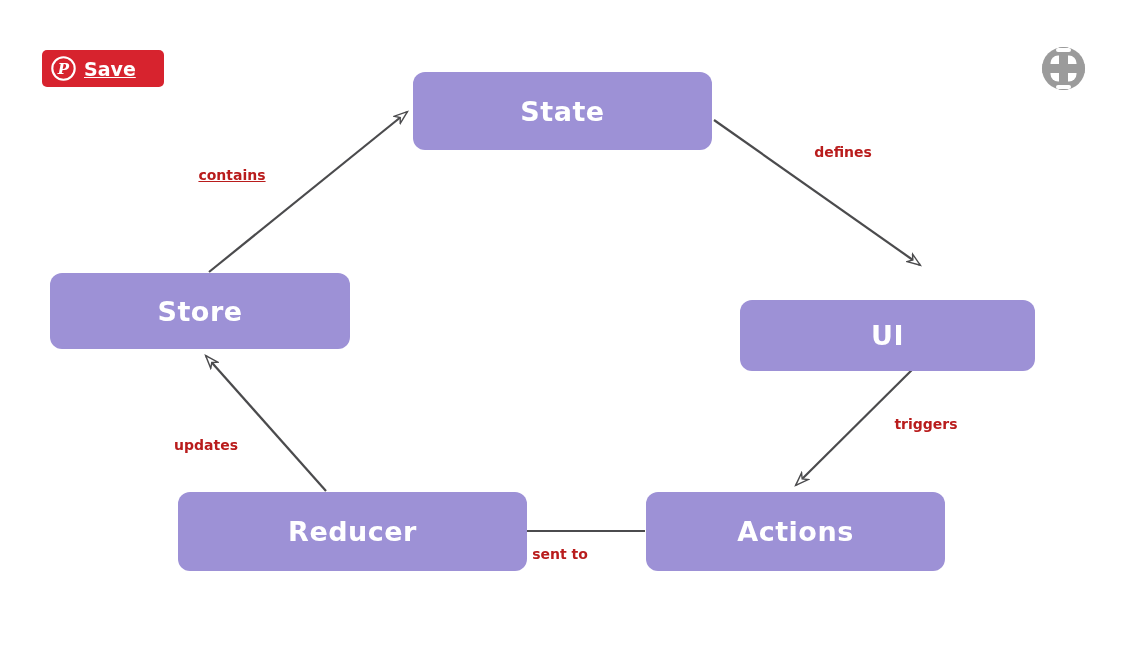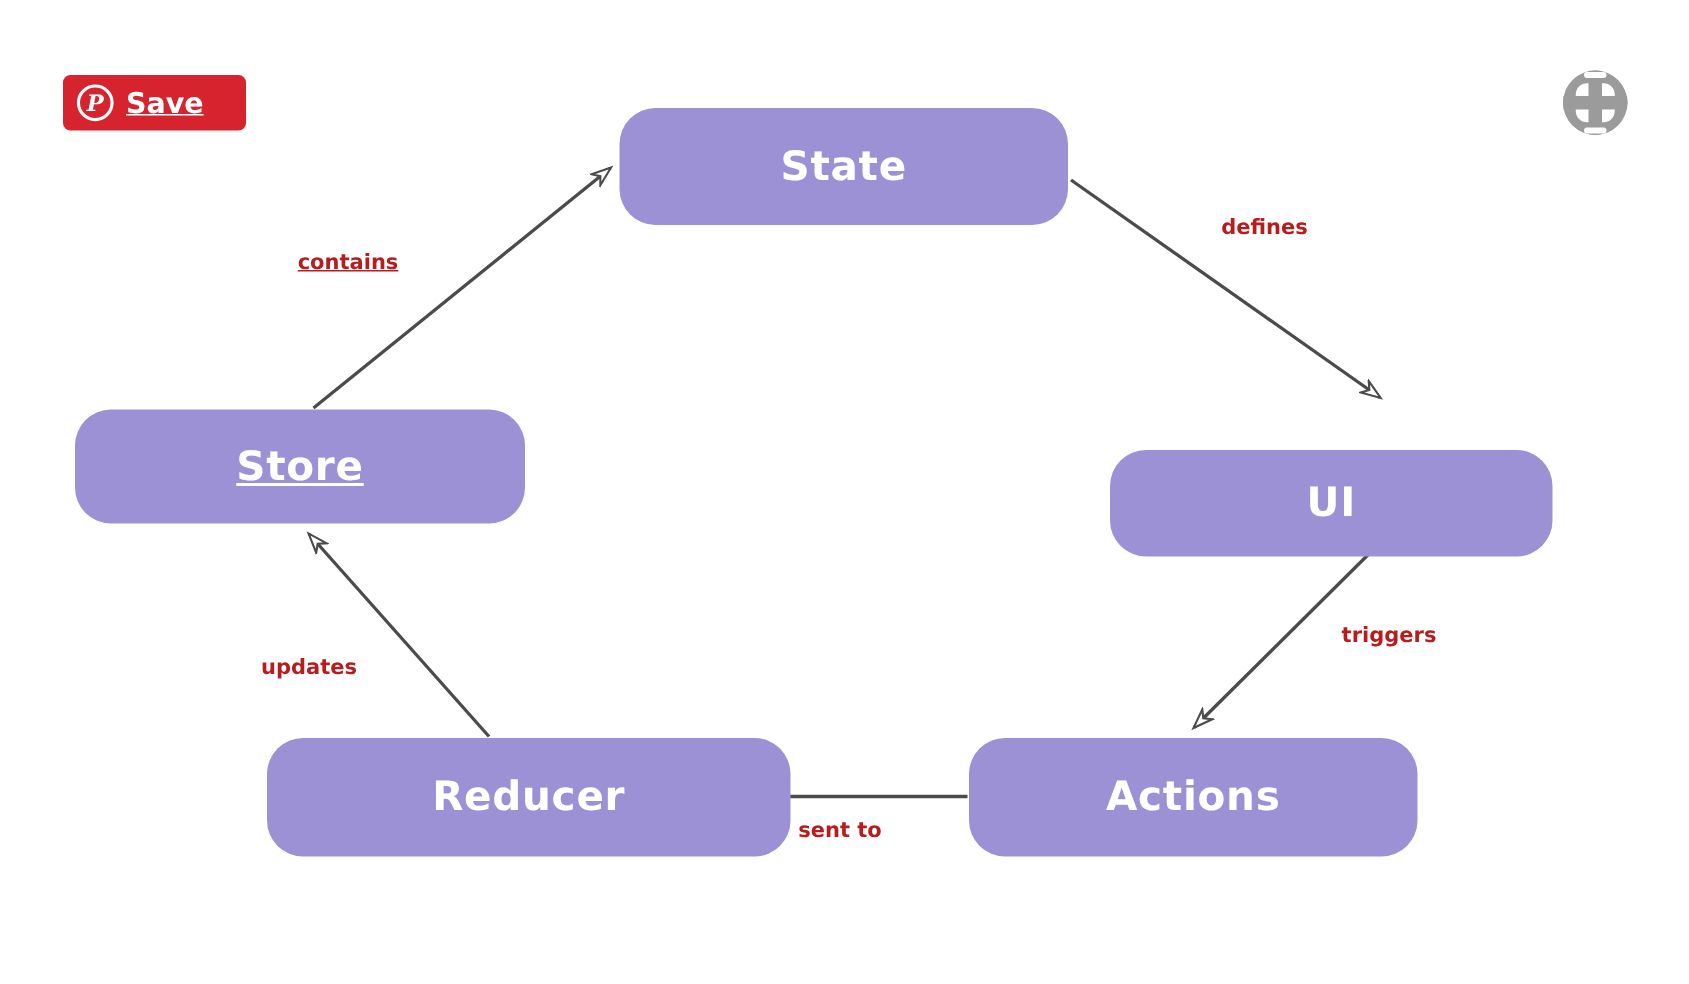--- a/index.html
+++ b/index.html
@@ -7,29 +7,29 @@
     position:relative;
     width:1126px;height:656px;
     background:#ffffff;
     overflow:hidden;
     font-family:"DejaVu Sans","Liberation Sans",sans-serif;
   }
   .edges-svg{position:absolute;left:0;top:0;width:1126px;height:656px;}
   .node{
     position:absolute;
     background:#9d91d6;
-    border-radius:24px;
+    border-radius:12px;
     color:#ffffff;
     font-size:27px;
     font-weight:bold;
     letter-spacing:0.5px;
     display:flex;align-items:center;justify-content:center;
   }
   .node-state  {left:413px;top:72px; width:299px;height:78px;}
-  .node-store  {left:50px; top:273px;width:300px;height:76px;text-decoration:underline;}
+  .node-store  {left:50px; top:273px;width:300px;height:76px;}
   .node-ui     {left:740px;top:272px;width:295px;height:71px;margin-top:28px;}
   .node-reducer{left:178px;top:492px;width:349px;height:79px;}
   .node-actions{left:646px;top:492px;width:299px;height:79px;}
   .edge-label{
     position:absolute;
     transform:translate(-50%,-50%);
     color:#b91c1c;
     font-size:14px;
     font-weight:bold;
     white-space:nowrap;

